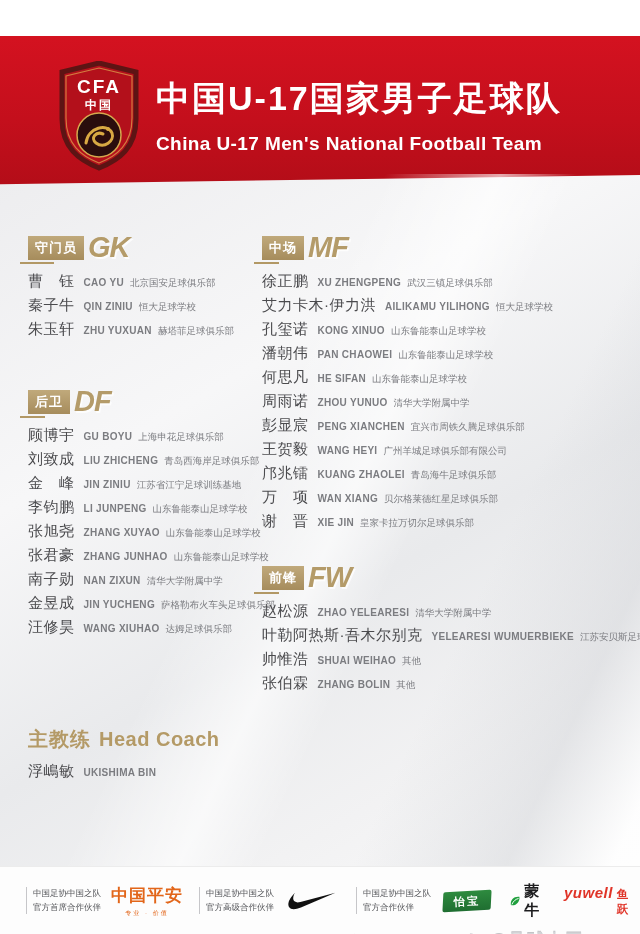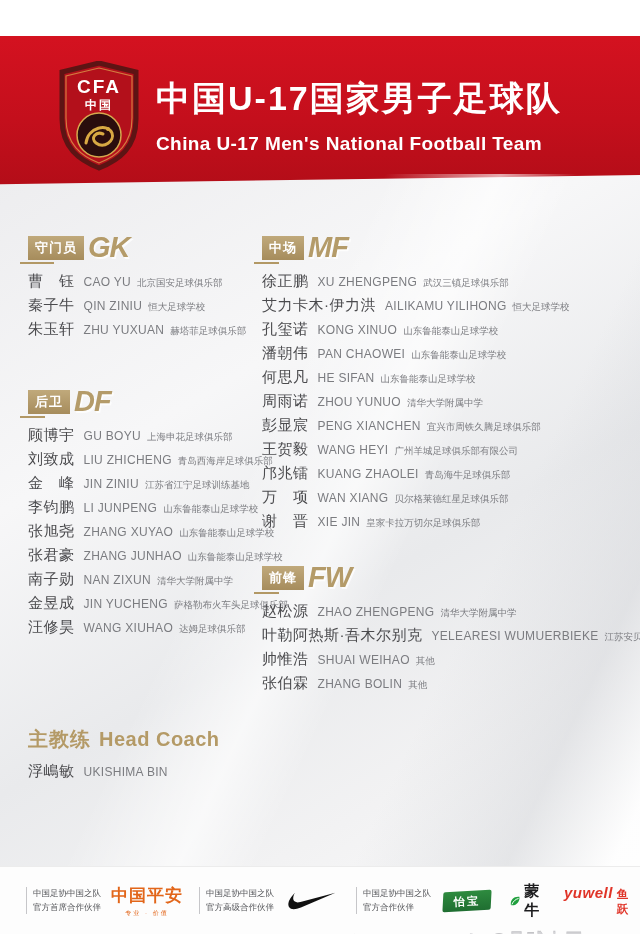--- a/index.html
+++ b/index.html
@@ -26,21 +26,21 @@
   
   .section{position:absolute;}
   .badge-row{display:flex;align-items:flex-end;margin-bottom:13px;height:30px;}
   .badge-zh{position:relative;background:linear-gradient(180deg,#c0a97b,#a68c5c);color:#fff;
     font-size:13px;font-weight:700;padding:3px 7px;letter-spacing:1px;white-space:nowrap;}
   .badge-zh::after{content:"";position:absolute;left:-8px;bottom:-4px;width:60%;height:2px;background:#b29865;}
   .badge-en{font-size:29px;font-weight:800;font-style:italic;color:#b49b69;line-height:.85;
     letter-spacing:-1px;margin-left:4px;text-shadow:1.5px 1.5px 0 rgba(255,255,255,.75);}
   .player-row{display:flex;align-items:baseline;white-space:nowrap;line-height:15px;margin-bottom:7px;}
   .p-name{font-size:15px;font-weight:400;color:#4b4b4e;margin-right:9px;letter-spacing:.5px;}
-  .p-pinyin{font-size:12px;font-weight:400;color:#7b7c80;margin-right:6px;letter-spacing:.3px;}
+  .p-pinyin{font-size:10px;font-weight:700;color:#7b7c80;margin-right:6px;letter-spacing:.3px;}
   .p-club{font-size:9.5px;color:#7b7c80;}
   #sec-gk{left:28px;top:194px;}
   #sec-df{left:28px;top:348px;}
   #sec-mf{left:262px;top:194px;}
   #sec-fw{left:262px;top:524px;}
 
   
   .coach{position:absolute;left:28px;top:690px;}
   .coach-title{font-size:20px;font-weight:800;color:#b49a66;letter-spacing:1px;}
   .coach-title .en{margin-left:8px;letter-spacing:.5px;}
@@ -262,21 +262,21 @@
   </div>
 
   <div class="section" id="sec-fw">
     <div class="badge-row">
       <span class="badge-zh">前锋</span>
       <span class="badge-en">FW</span>
     </div>
     <div class="rows">
     <div class="player-row">
       <span class="p-name">赵松源</span>
-      <span class="p-pinyin">ZHAO ZHENGPENG</span>
+      <span class="p-pinyin">ZHAO YELEARESI</span>
       <span class="p-club">清华大学附属中学</span>
     </div>
 
     <div class="player-row">
       <span class="p-name">叶勒阿热斯·吾木尔别克</span>
       <span class="p-pinyin">YELEARESI WUMUERBIEKE</span>
       <span class="p-club">江苏安贝斯足球俱乐部</span>
     </div>
 
     <div class="player-row">

